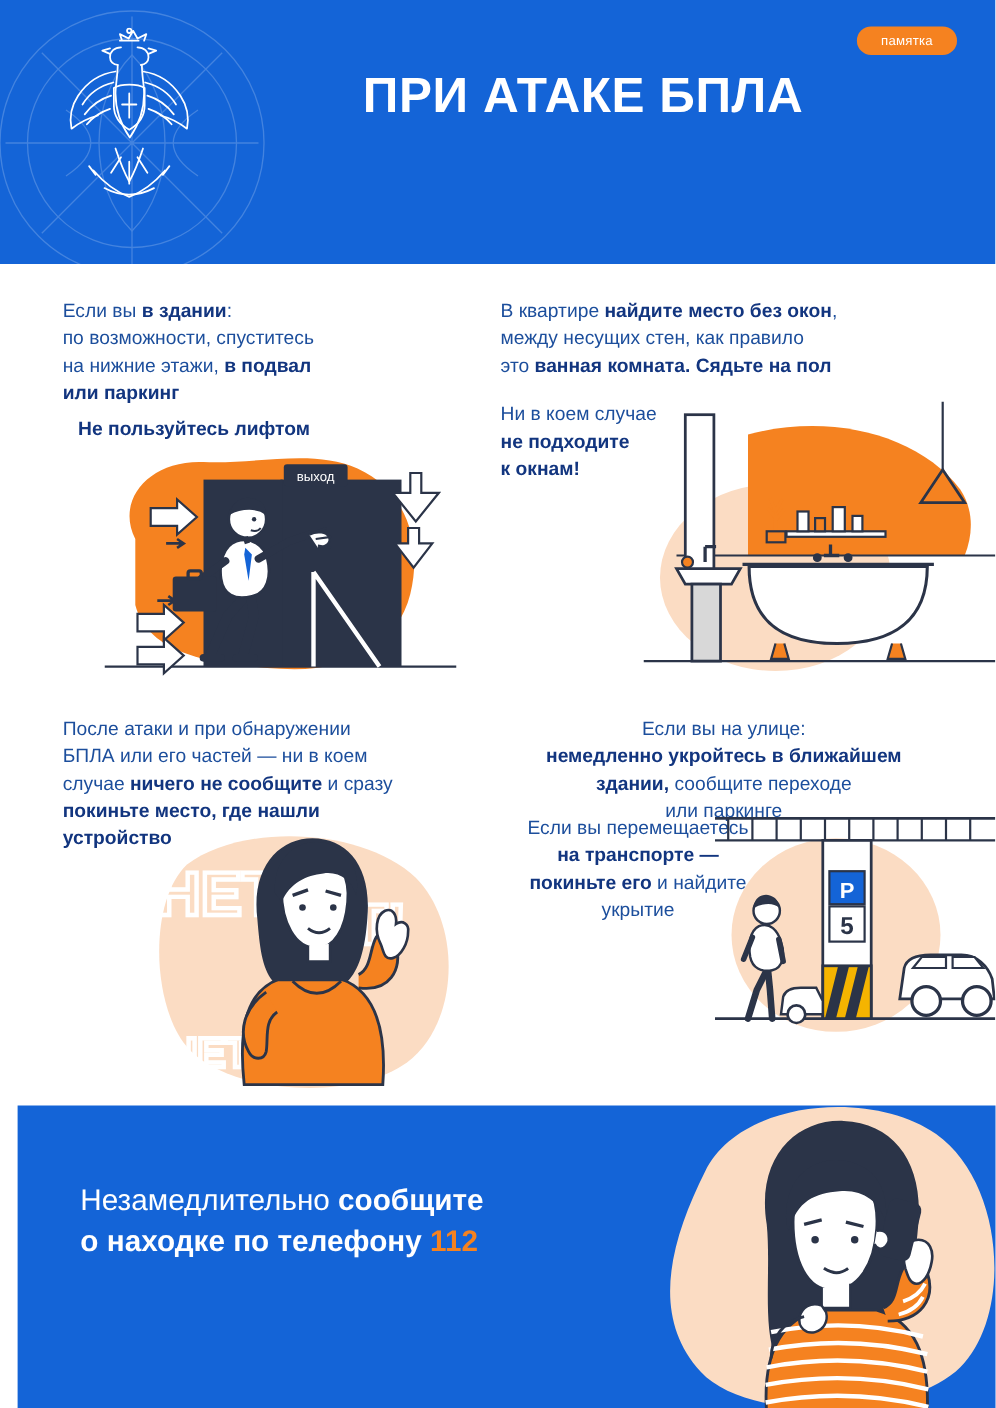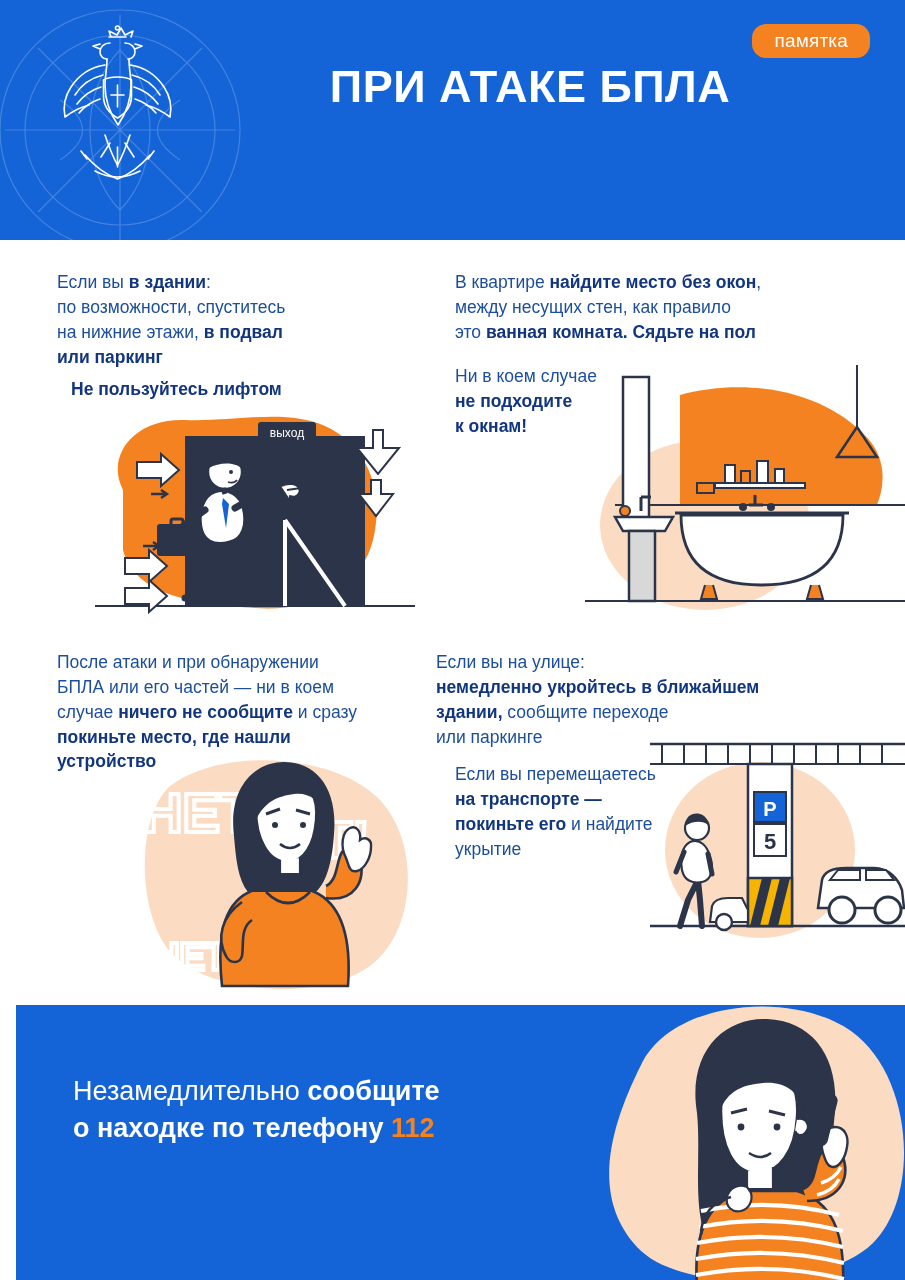--- a/index.html
+++ b/index.html
@@ -36,21 +36,21 @@
     left: 55px; top: 25px;
     width: 125px; height: 165px;
   }
   .badge {
     position: absolute;
     right: 35px; top: 24px;
     background: #f58220;
     color: #ffffff;
     border-radius: 14px;
     padding: 6px 22px;
-    font-size: 19px;
+    font-size: 12px;
     letter-spacing: .2px;
   }
   .header-title {
     position: absolute;
     left: 210px; top: 58px;
     width: 640px;
     text-align: center;
     color: #ffffff;
     font-size: 45px;
     font-weight: bold;
@@ -73,22 +73,22 @@
     line-height: 1.42;
     color: #1c4e9c;
   }
   .txt b { color: #12357f; font-weight: bold; }
 
   .blk1 { left: 57px;  top: 30px;  width: 310px; }
   .blk1b{ left: 57px;  top: 137px; width: 320px; font-weight: bold; color:#12357f;margin-left:14px;}
   .blk2 { left: 455px; top: 30px;  width: 370px; }
   .blk2b{ left: 455px; top: 124px; width: 200px; }
   .blk3 { left: 57px;  top: 410px; width: 330px; }
-  .blk4 { left: 436px; top: 410px; width: 380px; }
-  .blk5 { left: 455px; top: 522px; width: 250px; }
+  .blk4 { left: 468px; top: 410px; width: 380px; text-align: center; }
+  .blk5 { left: 455px; top: 500px; width: 250px; text-align: center; }
 
   
   .illu { position: absolute; }
 
   
   .sc-elev { left: 95px; top: 160px; width: 320px; height: 230px; }
   
   .sc-bath { left: 585px; top: 125px; width: 320px; height: 265px; }
   
   .sc-no { left: 130px; top: 500px; width: 300px; height: 255px; }

